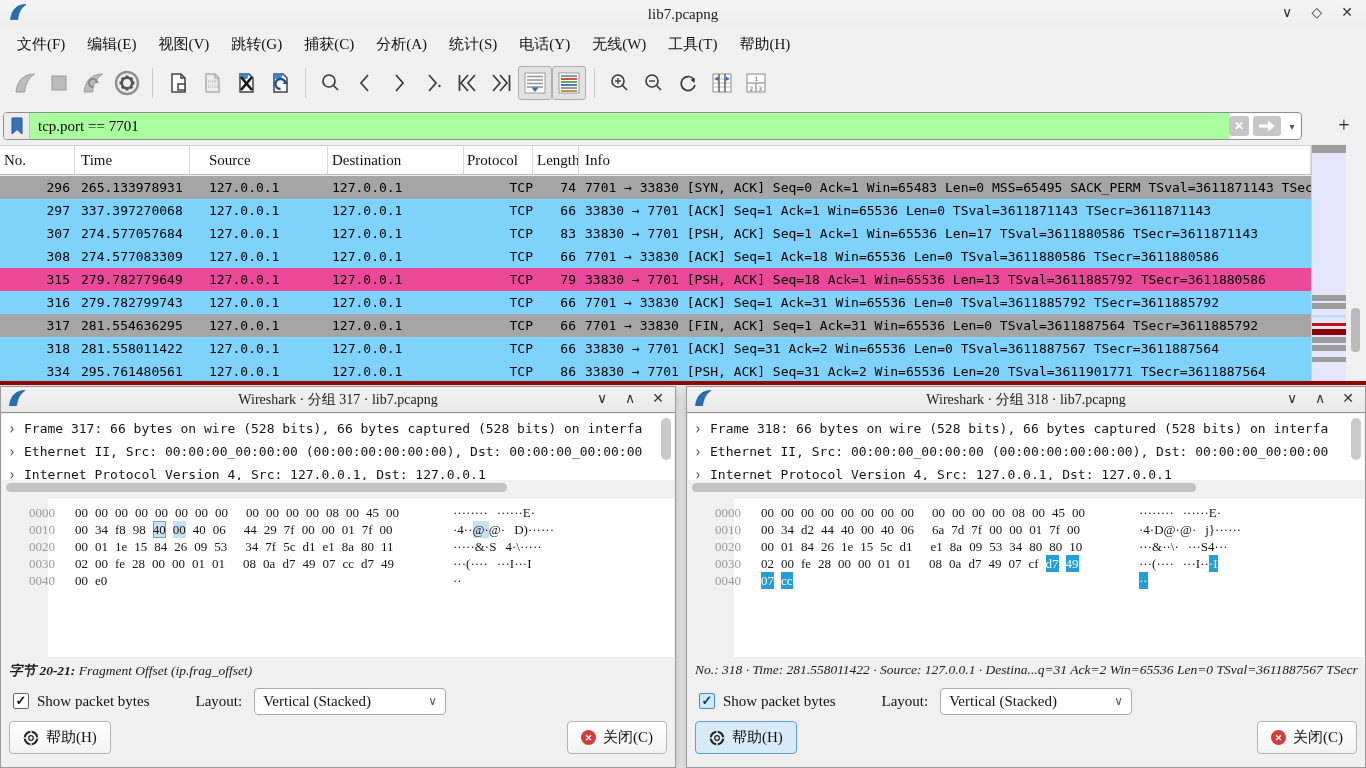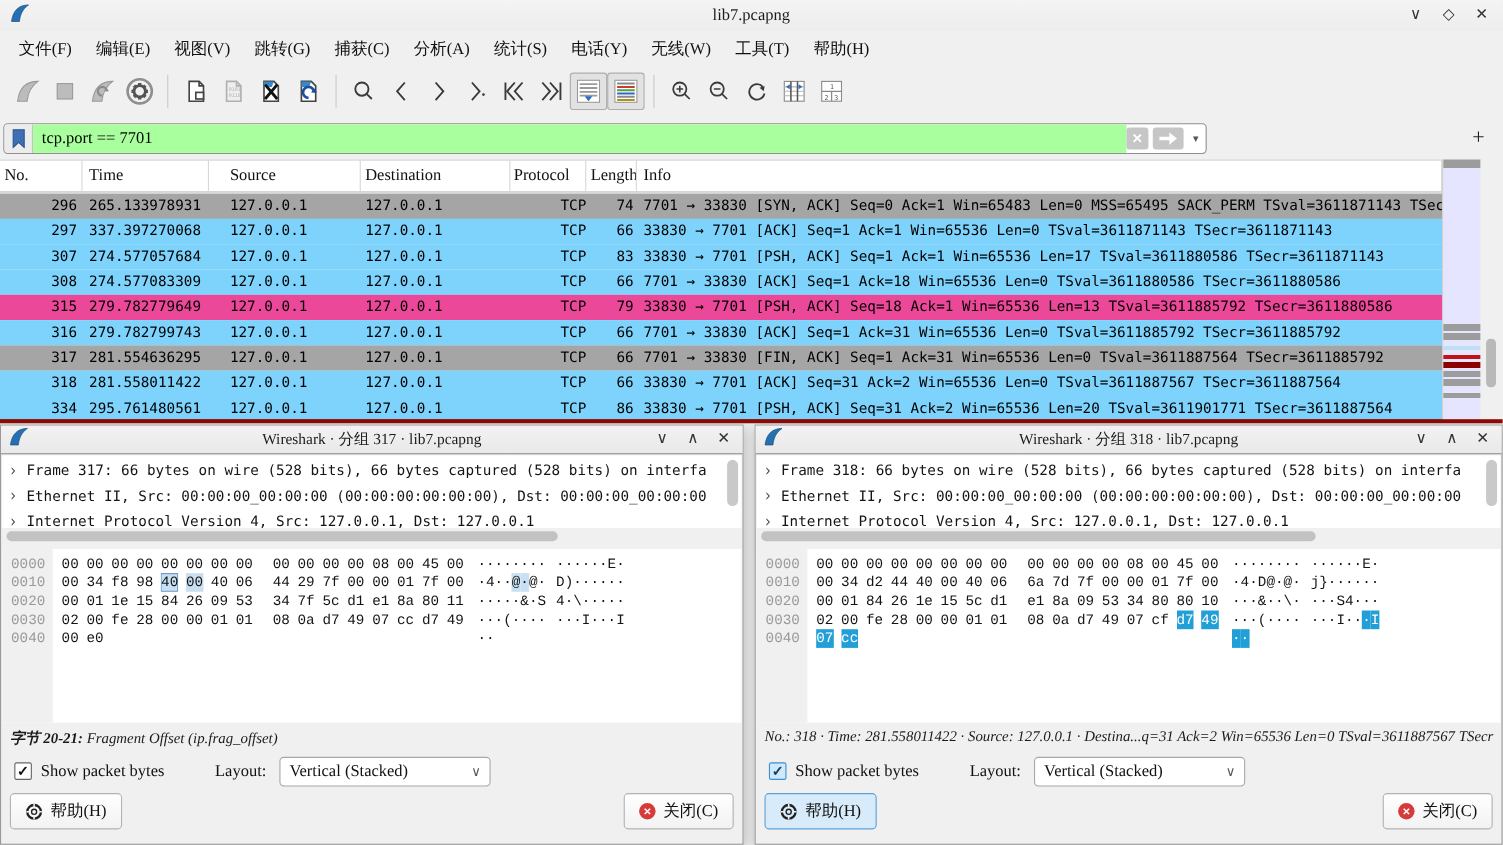--- a/index.html
+++ b/index.html
@@ -22,21 +22,21 @@
   
   #toolbar { position:absolute; left:0; top:60px; width:1366px; height:46px;
     display:flex; align-items:center; padding-left:8px; }
   .tbi { width:34px; height:34px; display:flex; align-items:center; justify-content:center;
          border:1px solid transparent; border-radius:3px; }
   .tbi.pressed { background:#e2e2e3; border-color:#adadad; }
   .tb-sep { width:1px; height:30px; background:#c9c9c9; margin:0 8px; }
 
   
   #filterbar { position:absolute; left:0; top:110px; width:1366px; height:32px; }
-  #filter-frame { position:absolute; left:3px; top:2px; width:1094px; height:28px;
+  #filter-frame { position:absolute; left:3px; top:2px; width:1299px; height:28px;
     border:1px solid #8f8f8f; border-radius:4px; background:#fff; display:flex; align-items:stretch; overflow:hidden; }
   #bookmark-btn { width:26px; background:#ececec; border-right:1px solid #c4c4c4;
     display:flex; align-items:center; justify-content:center; }
   #filter-input { flex:1; border:none; outline:none; background:#a9ff9d; font-family:"Liberation Serif",serif;
     font-size:15px; color:#000; padding:0 8px; }
   .filter-btn { align-self:center; display:flex; align-items:center; justify-content:center;
     border-radius:3px; margin-right:4px; }
   #filter-clear { width:20px; height:20px; background:#c6c6c6; color:#fff; font-size:12px; font-weight:bold; }
   #filter-apply { width:28px; height:20px; background:#c6c6c6; }
   #filter-caret { width:14px; height:20px; color:#555; font-size:10px; background:transparent; margin-right:2px;}
@@ -93,21 +93,21 @@
   .tree-pane { position:absolute; left:1px; top:27px; right:1px; height:66px; background:#fff;
     overflow:hidden; padding:3px 0 0 6px; }
   .trow { height:23px; line-height:23px; font-family:"DejaVu Sans Mono",monospace; font-size:13px;
     color:#141414; white-space:nowrap; }
   .trow .exp { display:inline-block; width:16px; color:#444; font-size:13px; transform:scaleY(1.2); }
   .tree-vscroll { position:absolute; right:3px; top:4px; width:10px; height:56px; }
   .tree-vscroll .handle { width:10px; height:42px; background:#c9c9c9; border-radius:5px; }
   .tree-hscroll { position:absolute; left:1px; top:96px; right:14px; height:12px; }
   .tree-hscroll .handle { margin-left:4px; width:76%; height:9px; background:#c2c2c2; border-radius:5px; }
   .hex-pane { position:absolute; left:1px; top:112px; right:1px; height:158px; background:#fff;
-    font-family:Liberation Mono, monospace; font-size:13px; color:#141414; padding-top:5px; }
+    font-family:Liberation Serif, serif; font-size:13px; color:#141414; padding-top:5px;padding-left:19px; }
   .off-strip { position:absolute; left:0; top:0; bottom:0; width:46px; background:#f0f0f0; }
   .hexrow { position:relative; height:17px; line-height:17px; white-space:nowrap; }
   .hexrow .off { display:inline-block; width:40px; padding-left:8px; color:#999; margin-right:14px; }
   .hexrow .b { display:inline-block; margin-right:7px; }
   .hexrow .b.g8 { margin-right:18px; }
   .hexrow .ascii { position:absolute; left:432px; }
   .hexrow .a { display:inline-block; }
   .hexrow .a.g8 { margin-right:9px; }
   .hl-i { background:#c9e0f2; }
   .hl-ib { background:#c9e0f2; box-shadow:inset 0 0 0 1px #6f9ec7; }

